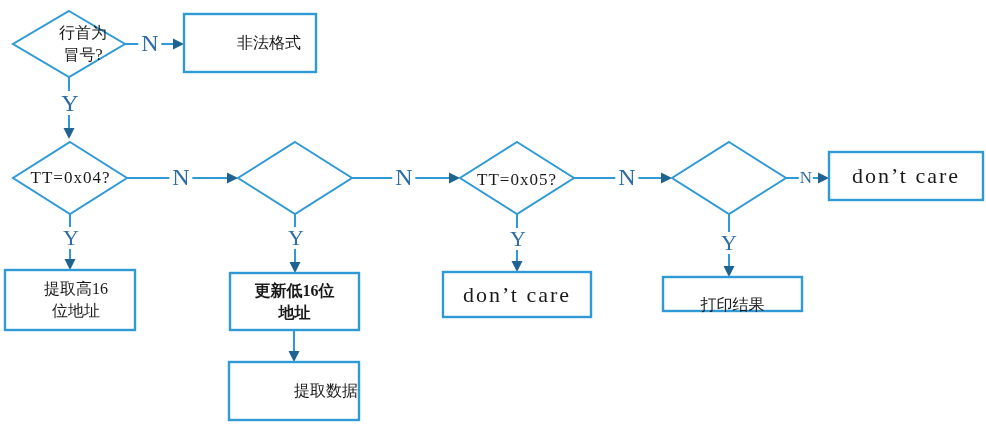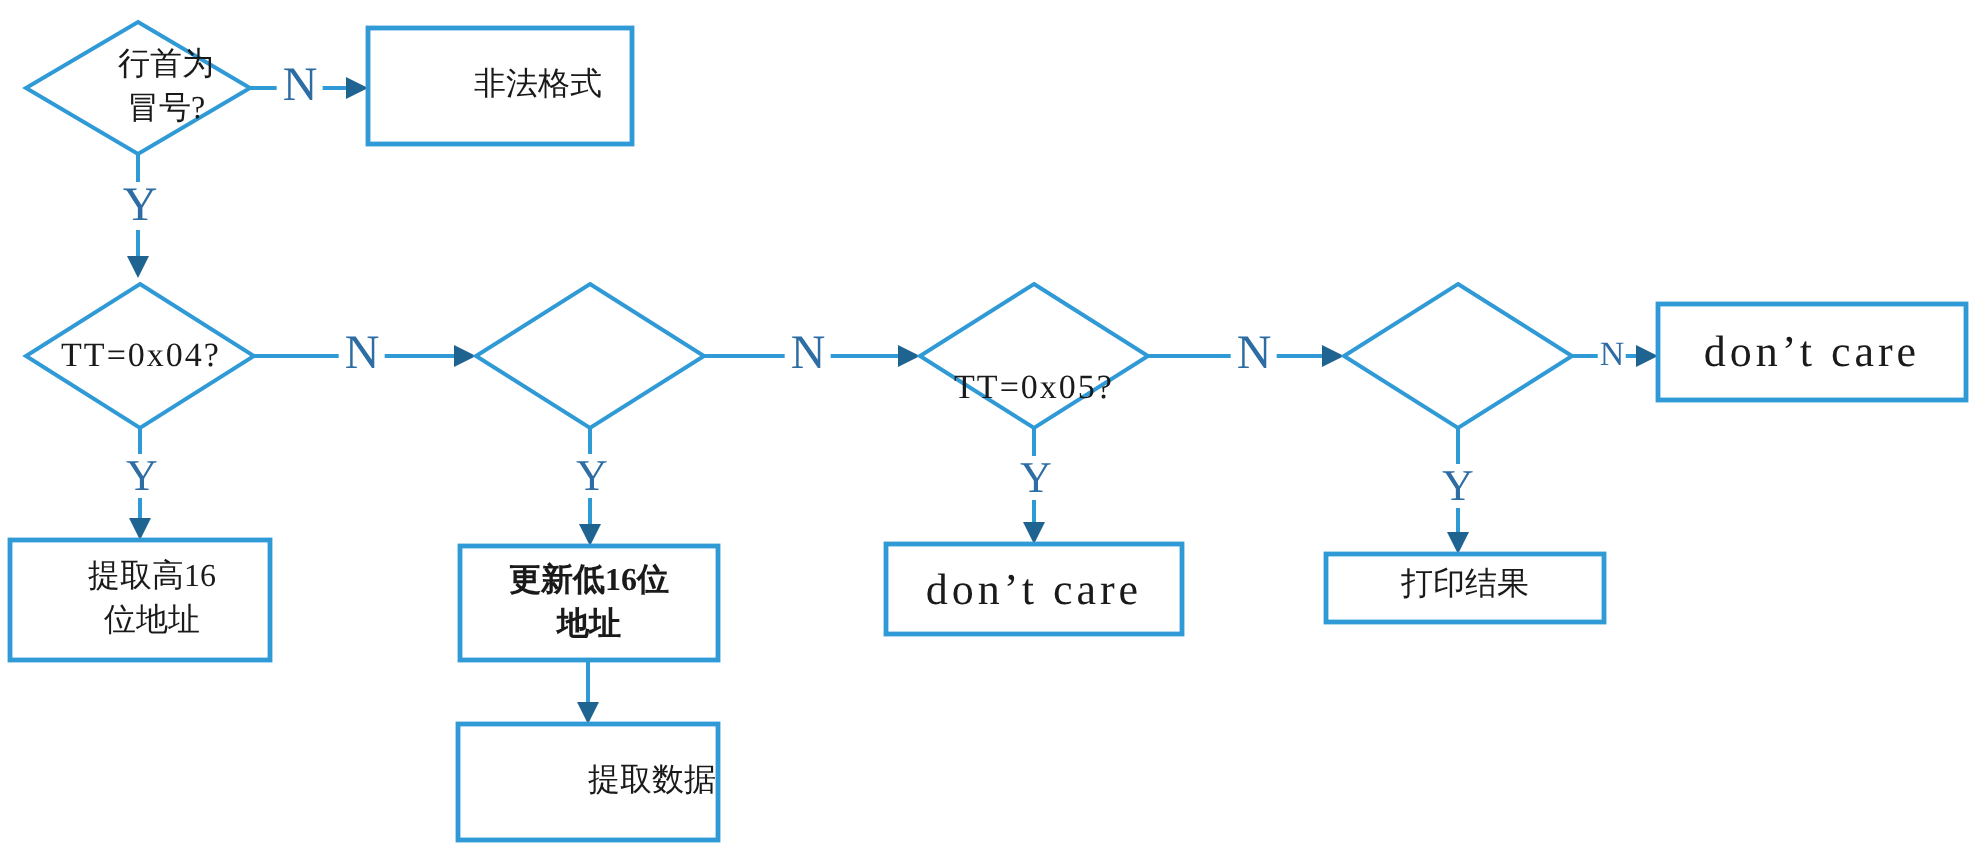--- a/index.html
+++ b/index.html
@@ -88,34 +88,34 @@
   </svg>
 
   <div class="node-label" style="left:27px;top:11px;width:112px;height:66px;">行首为
 冒号?</div>
 
   <div class="node-label" style="left:184px;top:14px;width:132px;height:58px;margin-left:19px;">非法格式</div>
 
   <div class="node-label cond" style="left:14px;top:142px;width:113px;height:72px;">TT=0x04?</div>
 
 
-  <div class="node-label cond" style="left:460px;top:158px;width:114px;height:72px;">TT=0x05?</div>
+  <div class="node-label cond" style="left:460px;top:144px;width:114px;height:72px;">TT=0x05?</div>
 
 
   <div class="node-label latin" style="left:829px;top:152px;width:154px;height:48px;">don’t care</div>
 
   <div class="node-label" style="left:11px;top:270px;width:130px;height:60px;">提取高16
 位地址</div>
 
   <div class="node-label" style="left:230px;top:273px;width:129px;height:57px;font-weight:bold;">更新低16位
 地址</div>
 
   <div class="node-label latin" style="left:443px;top:272px;width:148px;height:45px;">don’t care</div>
 
-  <div class="node-label" style="left:663px;top:276px;width:139px;height:34px;">打印结果</div>
+  <div class="node-label" style="left:663px;top:288px;width:139px;height:34px;">打印结果</div>
 
   <div class="node-label" style="left:229px;top:362px;width:130px;height:58px;margin-left:32px;">提取数据</div>
 
   <div class="edge-label" style="left:150px;top:43px;">N</div>
   <div class="edge-label" style="left:70px;top:103px;">Y</div>
 
   <div class="edge-label" style="left:181px;top:177px;">N</div>
   <div class="edge-label" style="left:404px;top:177px;">N</div>
   <div class="edge-label" style="left:627px;top:177px;">N</div>
   <div class="edge-label small" style="left:806px;top:177px;">N</div>

